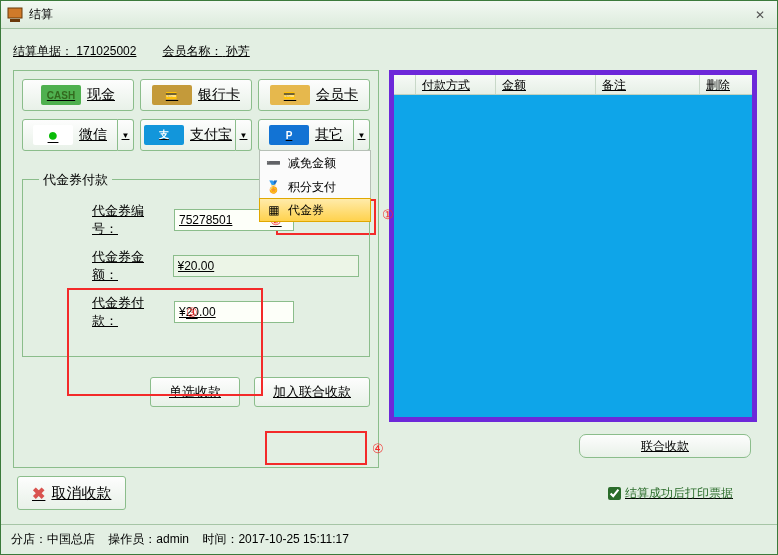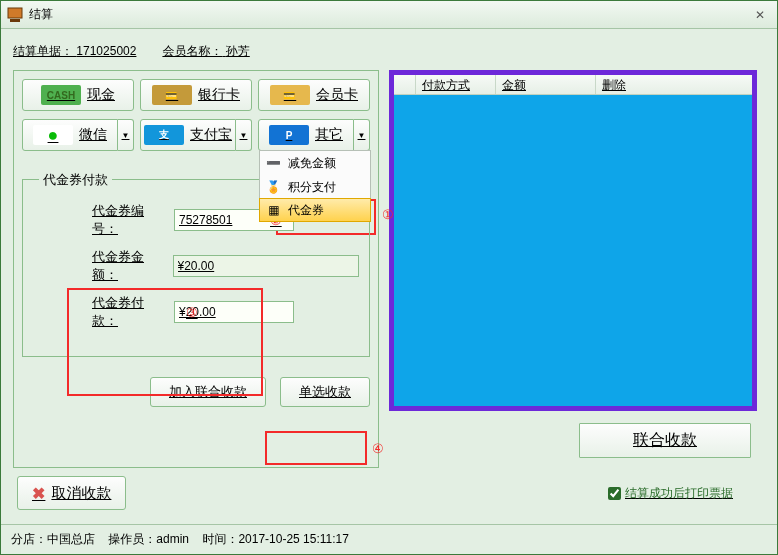--- a/index.html
+++ b/index.html
@@ -254,27 +254,27 @@
   .grid-header .col.c3 { flex: 1; }
   .grid-header .col.c4 { width: 52px; border-right: none; }
   .grid-body { flex:1; }
 
   .right-foot {
     display: flex;
     justify-content: flex-end;
     padding: 12px 6px 10px 0;
   }
   .big-btn {
-    height: 35px;
+    height: 24px;
     width: 172px;
-    font-size: 16px;
+    font-size: 12px;
     border: 1px solid #8bbd8b;
     background: linear-gradient(#fdfdfd, #e8f1e8);
     cursor: pointer;
-    border-radius: 1px;
+    border-radius: 7px;
   }
 
   .bottom-row {
     display: flex;
     align-items: center;
     margin-top: 6px;
     padding: 2px 4px 10px 4px;
     gap: 6px;
   }
   .cancel-btn {
@@ -394,37 +394,38 @@
         </div>
         <div class="form-row">
           <label>代金券付款：</label>
           <input type="text" value="¥20.00" style="">
           <span class="tag" style="position:static;margin-left:-114px">③</span>
         </div>
       </div>
       <div class="red-box2"></div>
 
       <div class="action-row">
+        <button class="flat-btn">
+            <span>单选收款</span>
+          </button>
         <button class="flat-btn" style="margin-right:0">
             <span>加入联合收款</span>
-          </button>
-        <button class="flat-btn">
-            <span>单选收款</span>
           </button>
       </div>
       <div class="red-box3"></div>
       <span class="tag" style="top:370px;left:358px">④</span>
     </div>
 
     <div class="right-panel">
       <div class="grid">
         <div class="grid-header">
           <div class="row-head"></div>
           <div class="col c1">付款方式</div>
           <div class="col c2">金额</div>
+          <div class="col c3">备注</div>
           <div class="col c4">删除</div>
         </div>
         <div class="grid-body"></div>
       </div>
       <div class="right-foot">
         <button class="big-btn"><span>联合收款</span></button>
       </div>
     </div>
   </div>
 

